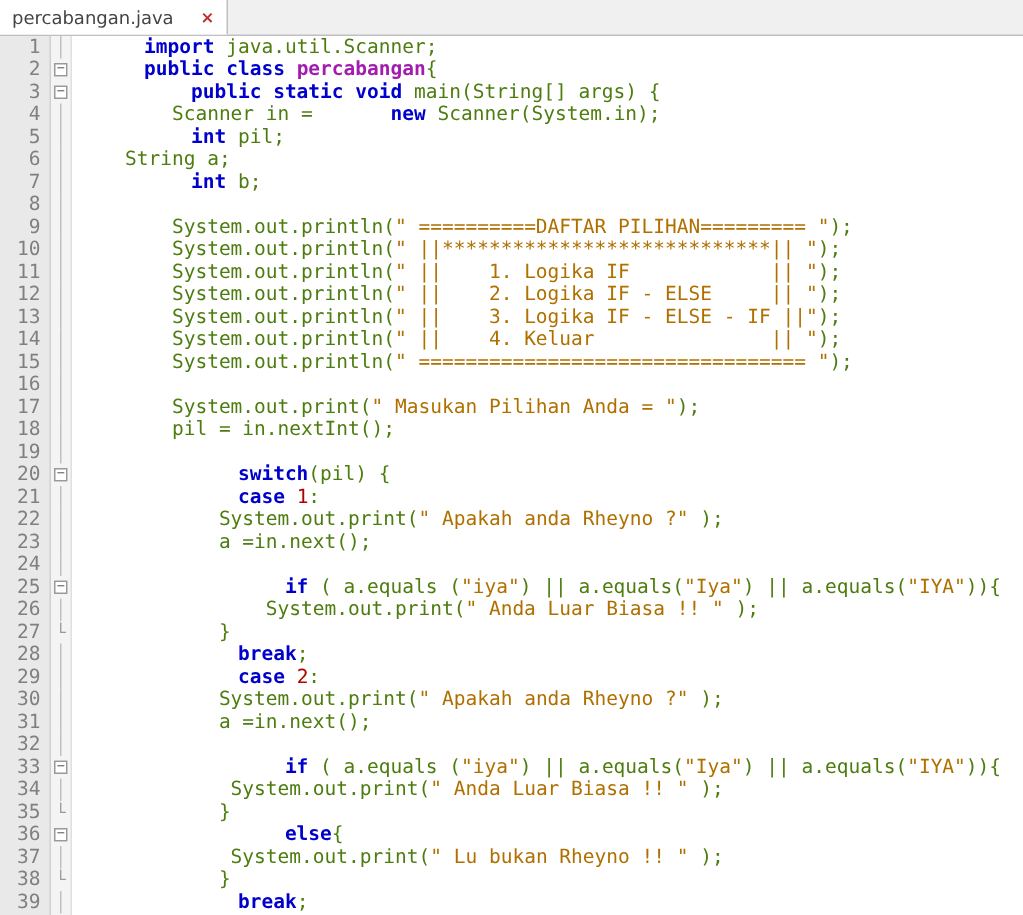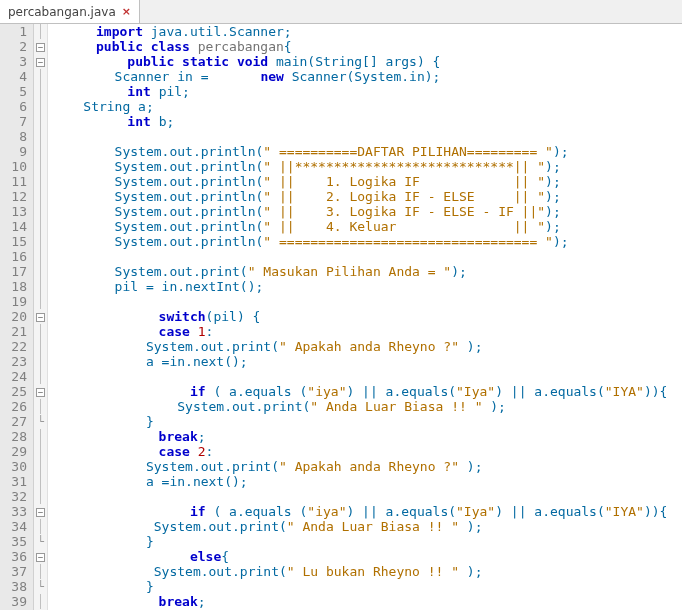--- a/index.html
+++ b/index.html
@@ -20,21 +20,21 @@
   }
   .tab {
     display: flex;
     align-items: center;
     padding: 0 6px 0 8px;
     background: #ffffff;
     border-right: 1px solid #c0c0c0;
     font-family: "DejaVu Sans", Arial, sans-serif;
     font-size: 12px;
     color: #444;
-    gap: 4px;
+    gap: 16px;
     cursor: pointer;
   }
   .tab .close {
     color: #c03030;
     font-weight: bold;
     font-size: 11px;
     cursor: pointer;
     padding: 0 2px;
   }
   .editor {
@@ -85,22 +85,22 @@
   }
   .code {
     padding-left: 4px;
     flex: 1;
     overflow: hidden;
   }
   .code .line { height: 15px; }
   .kw  { color: #0000cc; font-weight: bold; margin-left: 44px; }
   .str { color: #b07000; }
   .num { color: #b00000; }
-  .cls { color: #737373; }
-  .pln { color: #0369a1; }
+  .cls { color: #a21caf; font-weight: bold; }
+  .pln { color: #4d7c0f; }
 </style>
 </head>
 <body>
 
 <div class="tab-bar">
   <div class="tab">
     <span>percabangan.java</span>
     <span class="close">×</span>
   </div>
 </div>

